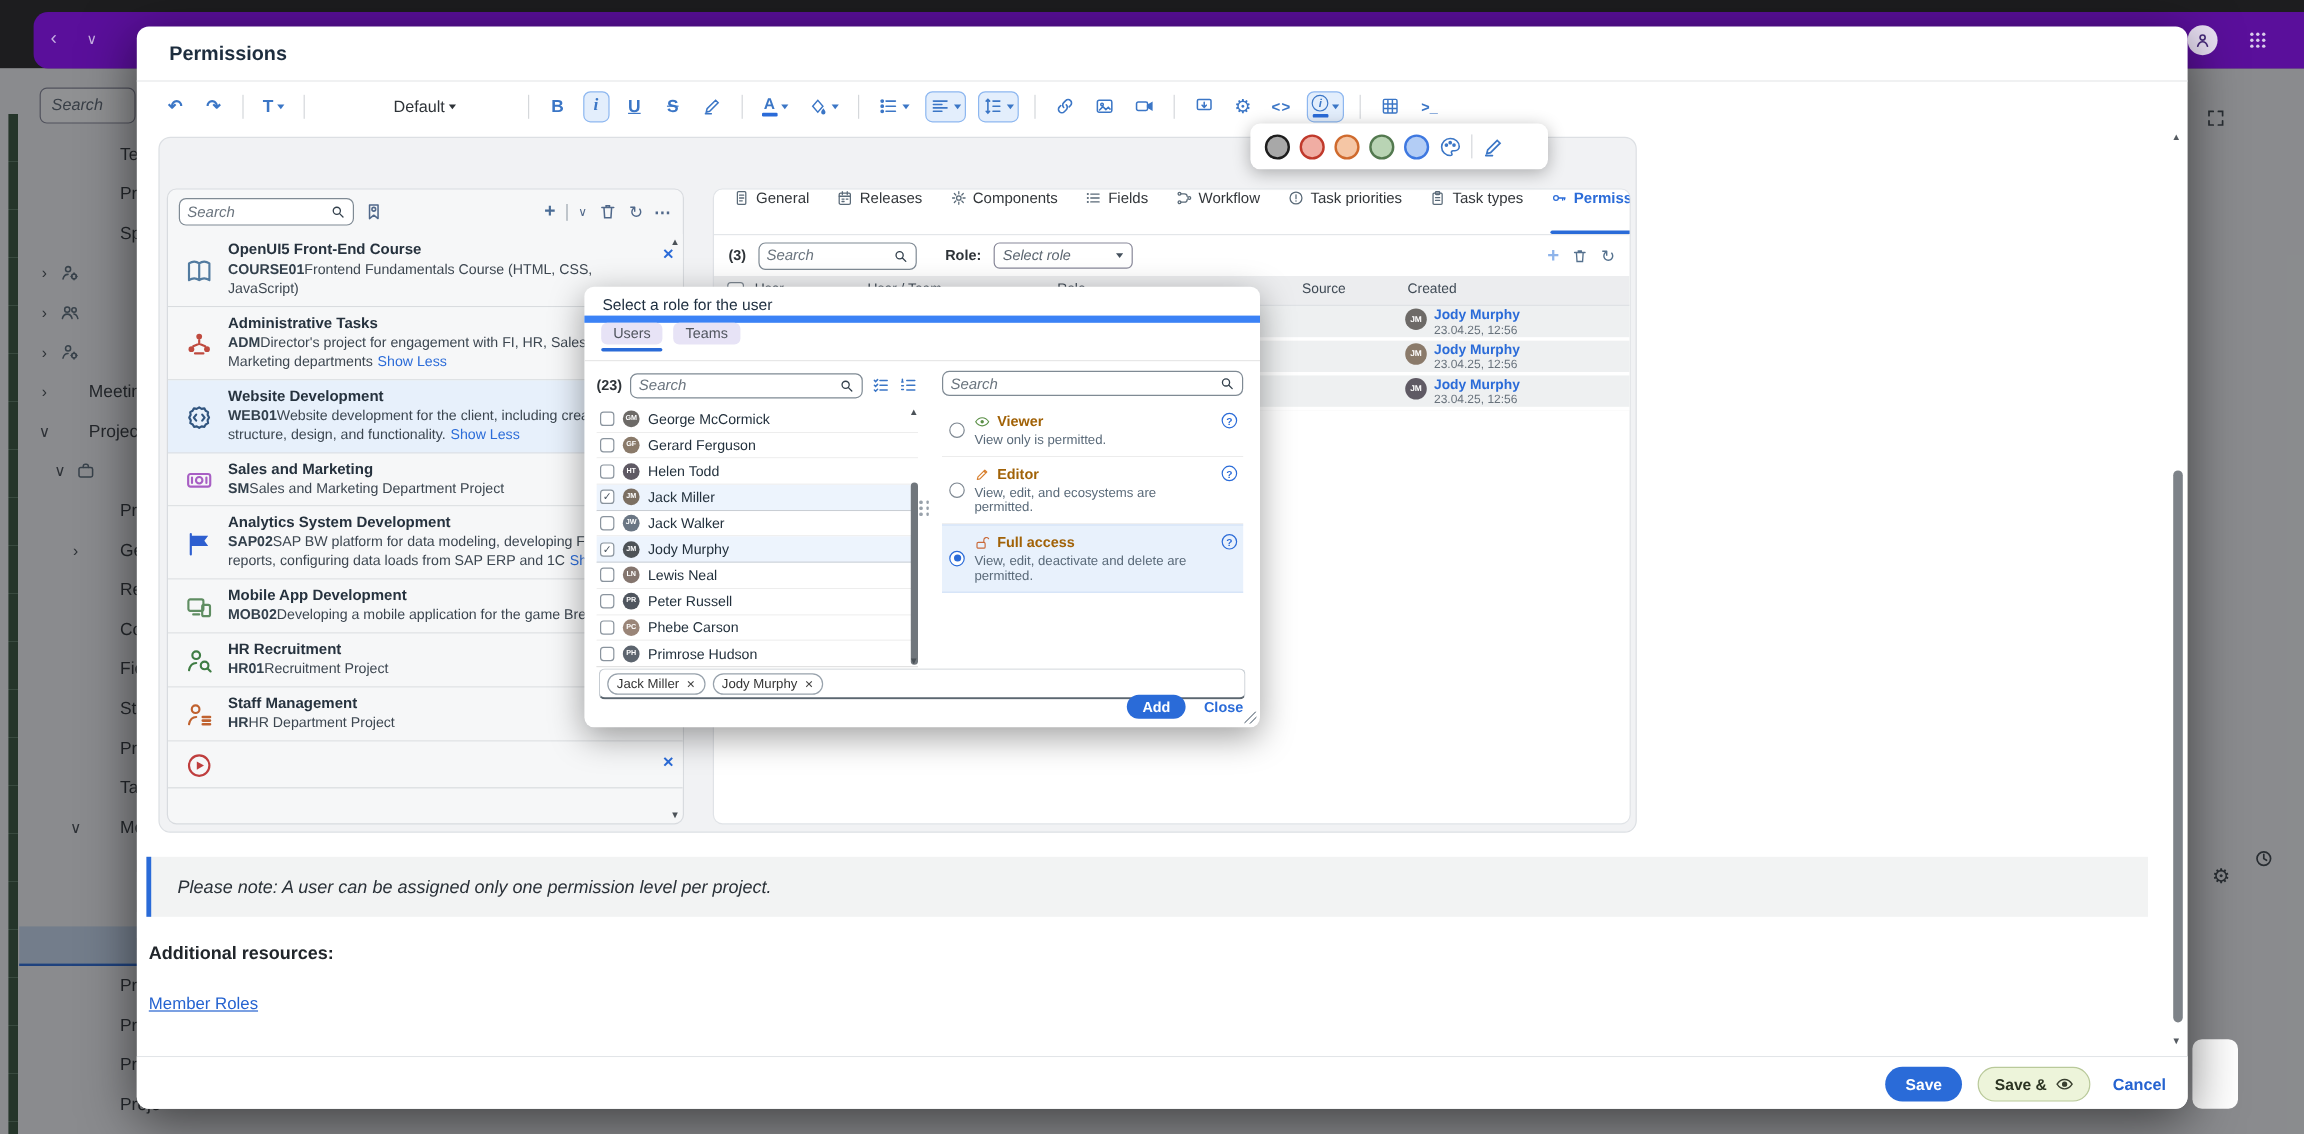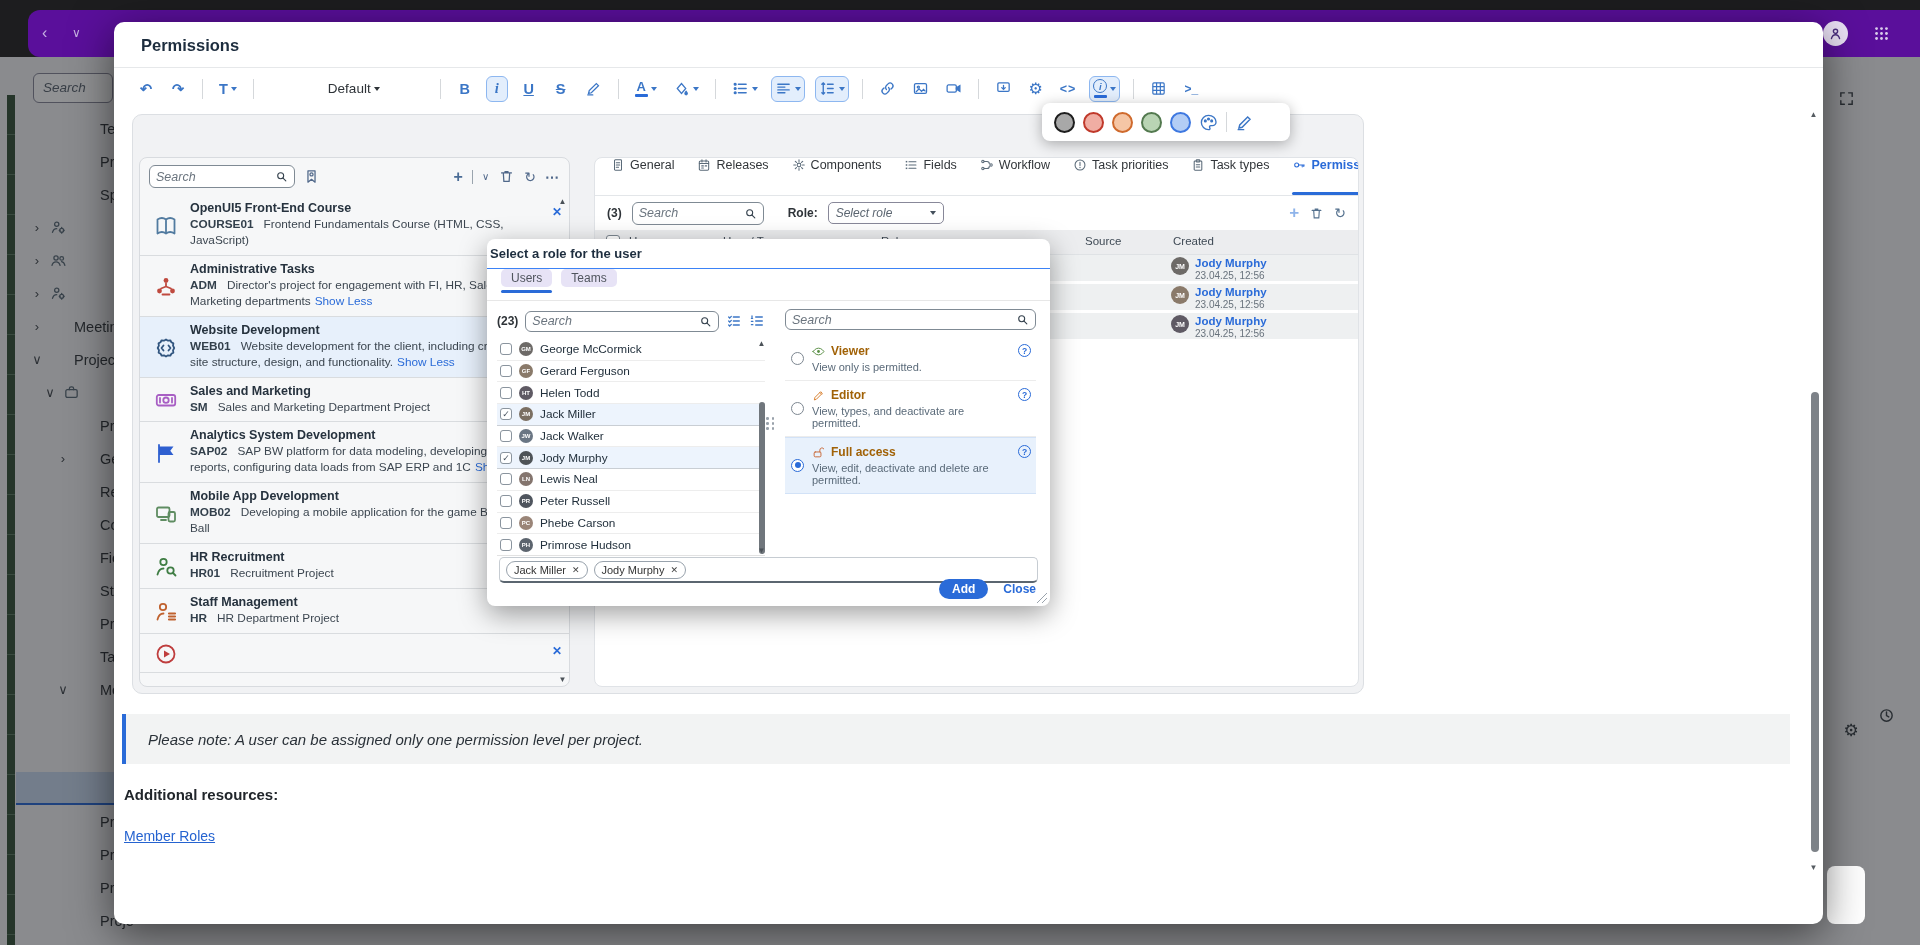--- a/index.html
+++ b/index.html
@@ -58,21 +58,21 @@
 .srch svg{width:13px;height:13px;color:#33404c}
 .lh-ic{width:17px;height:17px;color:#50688a}
 .plist{position:absolute;top:37px;left:0;right:0;bottom:0}
 .prow{display:flex;gap:9px;padding:6px 22px 6px 11px;border-bottom:1px solid #d9dcdf;position:relative;background:#f6f7f8}
 .prow.sel{background:#e7f0fb}
 .picon{width:30px;flex:0 0 30px;padding-top:2px}
 .picon svg{width:24px;height:24px}
 .ptxt{flex:1;min-width:0}
 .ptitle{font-size:12.5px;font-weight:700;color:#26323e;margin-bottom:2px}
 .pmeta{font-size:11.8px;color:#3c4650;line-height:1.35}
-.pcode{font-weight:600;color:#33404c;margin-right:10px}
+.pcode{font-weight:600;color:#33404c;}
 .plink{color:#2a6bd8;cursor:pointer;margin-left:4px}
 .pclose{position:absolute;right:7px;top:10px;color:#2a6bd8;font-size:12px;font-weight:700;cursor:pointer}
 .lscroll{position:absolute;right:1px;top:37px;bottom:0;width:10px}
 .lscroll .thumb{position:absolute;right:1px;top:200px;width:7px;height:150px;background:#a8aeb4;border-radius:4px}
 .sarrow{position:absolute;right:1px;font-size:8px;color:#4b5258;width:9px;text-align:center}
 
 .rpanel{position:absolute;left:461px;top:42px;width:765px;height:530px;background:#fff;border:1px solid #e0e3e7;border-radius:8px;overflow:hidden}
 .tabsrow{height:38px;display:flex;align-items:center;gap:23px;padding:0 16px;border-bottom:1px solid #e3e6e9}
 .tab{display:inline-flex;align-items:flex-start;gap:5px;font-size:12.5px;color:#32363a;height:100%;position:relative;white-space:nowrap;cursor:pointer}
 .tab .tic{width:14px;height:14px;color:#5a6a78}
@@ -90,21 +90,21 @@
 .hcb{position:absolute;left:11px;top:5px;width:14px;height:14px;border:1px solid #7c8690;border-radius:3px;background:#fff}
 .trow{height:29px;background:#eef0f1;border-bottom:3px solid #fff;position:relative}
 .createdcell{position:absolute;left:576px;top:2px;display:flex;gap:6px;align-items:flex-start}
 .avatar{border-radius:50%;color:#fff;display:flex;align-items:center;justify-content:center;font-weight:700;flex:0 0 auto}
 .av18{width:18px;height:18px;font-size:7px}
 .av14{width:14px;height:14px;font-size:6px}
 .cname{font-size:11.5px;font-weight:600;color:#2a6bd8;line-height:1.15}
 .ctime{font-size:10px;color:#68727c}
 
 .roledlg{position:absolute;left:373px;top:217px;width:563px;height:367px;background:#fff;border-radius:8px;box-shadow:0 8px 28px rgba(0,0,0,.38);z-index:70}
-.dtitle{height:30px;line-height:30px;padding:0 3px;font-size:13px;font-weight:700;color:#1d2d3e;border-bottom:1px solid #3b82f6}
+.dtitle{height:30px;line-height:30px;padding:0 15px;font-size:13px;font-weight:400;color:#1d2d3e;border-bottom:6px solid #3b82f6}
 .dtabs{height:32px;display:flex;align-items:flex-start;gap:9px;padding:0 14px;border-bottom:1px solid #e7e7e7}
 .dtab{background:#e7e3f6;color:#50555e;border-radius:5px;padding:2px 10px;font-size:12px;position:relative;cursor:pointer}
 .dtab.active::after{content:'';position:absolute;left:0;right:0;bottom:-6px;height:3px;background:#2a6bd8;border-radius:2px}
 .dcol-l{position:absolute;left:10px;top:70px;width:268px}
 .dlhead{display:flex;align-items:center;gap:7px;height:24px}
 .dcount{font-size:12px;font-weight:700;color:#2e3338}
 .dic{width:16px;height:16px;color:#3b76c6;cursor:pointer}
 .ulist{position:relative;margin-top:6px;height:217px;overflow:hidden;border-bottom:1px solid #e2e2e2}
 .urow{height:21.7px;display:flex;align-items:center;gap:7px;padding:0 14px 0 3px;border-bottom:1px solid #ededed;font-size:11.8px;color:#22303c;background:#fff}
 .urow.sel{background:#edf4fd;border-bottom:1px solid #c9ced4}
@@ -912,21 +912,21 @@
             <div class="rolerow">
               <span class="radio"></span>
               <span class="rhead">
                 <span class="rico ic" style="color: rgb(216, 127, 46);">
                   <svg viewBox="0 0 24 24" fill="none" stroke="currentColor" stroke-width="1.8" stroke-linecap="round" stroke-linejoin="round">
                     <path d="M4.5 19.5l1-4L16 5l3 3L8.5 18.5zM14.5 6.5l3 3"></path>
                   </svg>
                 </span>
                 <span>Editor</span>
               </span>
-              <div class="rdesc">View, types, and deactivate are permitted.</div>
+              <div class="rdesc">View, edit, and ecosystems are permitted.</div>
               <span class="rhelp">?</span>
             </div>
             <div class="rolerow sel">
               <span class="radio on"></span>
               <span class="rhead">
                 <span class="rico ic" style="color: rgb(201, 106, 58);">
                   <svg viewBox="0 0 24 24" fill="none" stroke="currentColor" stroke-width="1.8" stroke-linecap="round" stroke-linejoin="round">
                     <rect x="4" y="11" width="12.5" height="9" rx="2"></rect>
                     <path d="M14.5 11V7.5a4 4 0 017.3-2.2"></path>
                   </svg>
@@ -957,20 +957,33 @@
       </div>
       <span class="resize"></span>
     </div>
 
     <div class="note">
         <span>Please note: A user can be assigned only one permission level per project.</span>
       </div>
     <div class="reshead">Additional resources:</div>
     <a class="reslink">Member Roles</a>
 
+    <div class="mfooter">
+      <div class="fbtns">
+        <button class="savebtn">Save</button>
+        <button class="saveand">
+            <span>Save &amp;</span>
+            <svg viewBox="0 0 24 24" fill="none" stroke="currentColor" stroke-width="1.9">
+              <path d="M2 12s4-6.2 10-6.2S22 12 22 12s-4 6.2-10 6.2S2 12 2 12z"></path>
+              <circle cx="12" cy="12" r="2.6" fill="currentColor"></circle>
+            </svg>
+          </button>
+        <span class="cancellnk">Cancel</span>
+      </div>
+    </div>
 
     <div class="mscroll">
       <span class="sarrow" style="top:0;right:2px">▲</span>
       <span class="thumb"></span>
       <span class="sarrow" style="bottom:0;right:2px">▼</span>
     </div>
   </div>
 </div>
 
 </body></html>

